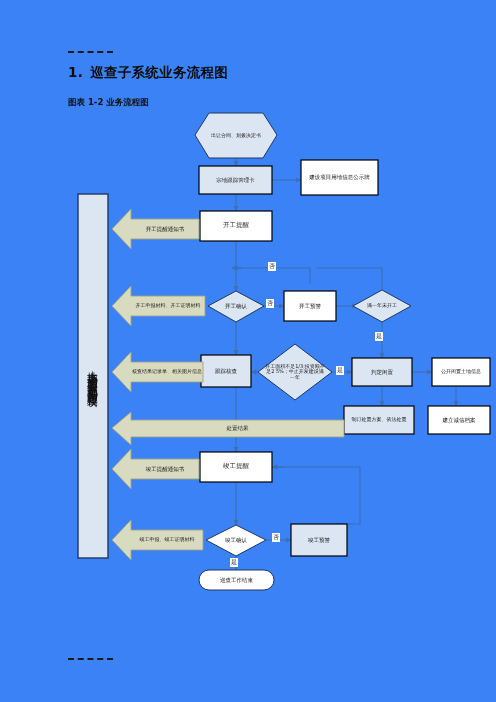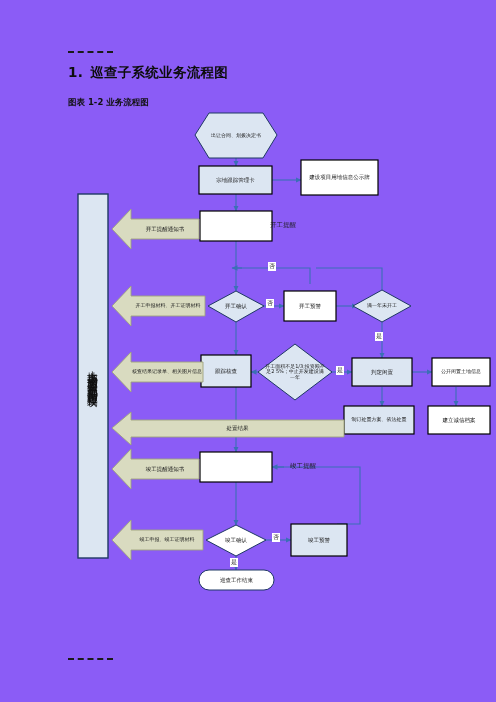--- a/index.html
+++ b/index.html
@@ -11,21 +11,21 @@
     width: 496px;
     height: 702px;
     position: relative;
     font-family: "DejaVu Sans", "Liberation Sans", sans-serif;
     overflow: hidden;
   }
   .page {
     position: absolute;
     left: 0; top: 0;
     width: 496px; height: 702px;
-    background: #8b5cf6;
+    background: #3b82f6;
   }
 
   
   .dash-rule {
     position: absolute;
     left: 68px;
     width: 45px;
     height: 0;
     border-top: 2px dashed #1a1a1a;
   }
@@ -71,21 +71,21 @@
     align-items: center;
     justify-content: center;
     text-align: center;
     color: #1a1a1a;
     line-height: 1.12;
     pointer-events: none;
     font-family: "DejaVu Sans", "Liberation Sans", sans-serif;
   }
   .t5 { font-size: 5px; }
   .t55 { font-size: 5.5px; }
-  .t65 { font-size: 6.5px; padding-left: 47px; }
+  .t65 { font-size: 6.5px; }
 
   .edgelabel {
     position: absolute;
     font-size: 6px;
     color: #1a1a1a;
     background: #ffffff;
     padding: 0 1px;
     pointer-events: none;
     white-space: nowrap;
   }
@@ -243,21 +243,21 @@
   <div class="nodetext t55" style="left:284px; top:291px; width:52px; height:30px;">开工预警</div>
   <div class="nodetext t5" style="left:357px; top:298px; width:50px; height:16px;">满一年未开工</div>
   <div class="nodetext t55" style="left:201px; top:355px; width:50px; height:32px;">跟踪核查</div>
   <div class="nodetext t5" style="left:131px; top:360px; width:72px; height:24px;">核查结果记录单、相关图片信息</div>
   <div class="nodetext t5" style="left:264px; top:351px; width:62px; height:42px;">开工面积不足1/3;投资额不足2 5%；中止开发建设满一年</div>
   <div class="nodetext t55" style="left:352px; top:358px; width:60px; height:28px;">判定闲置</div>
   <div class="nodetext t5" style="left:433px; top:358px; width:56px; height:28px;">公开闲置土地信息</div>
   <div class="nodetext t5" style="left:347px; top:406px; width:64px; height:28px;">制订处置方案、依法处置</div>
   <div class="nodetext t55" style="left:428px; top:406px; width:62px; height:28px;">建立诚信档案</div>
   <div class="nodetext t55" style="left:131px; top:420px; width:213px; height:17px;">处置结果</div>
-  <div class="nodetext t65" style="left:200px; top:452px; width:72px; height:30px;margin-left:20px;">竣工提醒</div>
+  <div class="nodetext t65" style="left:200px; top:452px; width:72px; height:30px;">竣工提醒</div>
   <div class="nodetext t55" style="left:131px; top:459px; width:68px; height:20px;">竣工提醒通知书</div>
   <div class="nodetext t55" style="left:210px; top:532px; width:52px; height:16px;">竣工确认</div>
   <div class="nodetext t5" style="left:131px; top:528px; width:72px; height:24px;">竣工申报、竣工证明材料</div>
   <div class="nodetext t55" style="left:291px; top:524px; width:56px; height:32px;">竣工预警</div>
   <div class="nodetext t55" style="left:199px; top:570px; width:75px; height:20px;">巡查工作结束</div>
 
   <div class="edgelabel" style="left:268px; top:262px;">否</div>
   <div class="edgelabel" style="left:266px; top:299px;">否</div>
   <div class="edgelabel" style="left:375px; top:332px;">是</div>
   <div class="edgelabel" style="left:336px; top:366px;">是</div>

